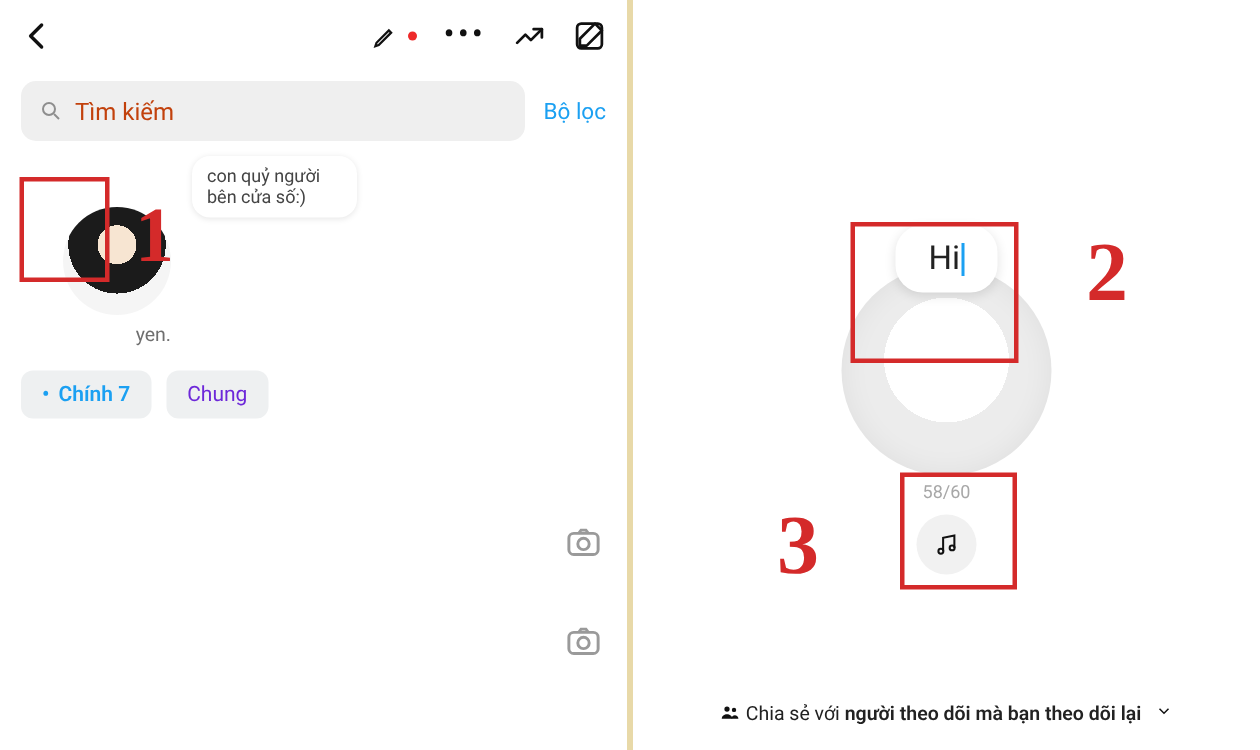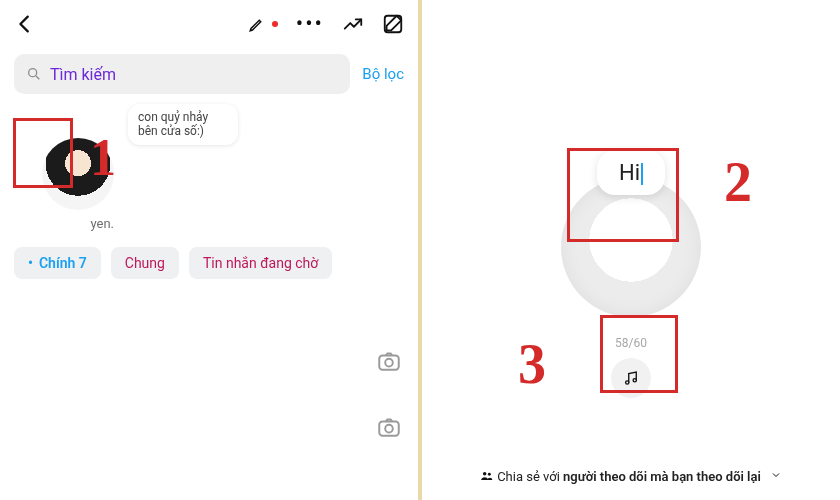--- a/index.html
+++ b/index.html
@@ -16,53 +16,53 @@
   .back-chevron { width: 22px; height: 22px; }
   .pen-dot { display:flex; align-items:center; gap:6px; }
   .pen-dot .pen { width:18px; height:18px; }
   .pen-dot .dot { width:6px; height:6px; background:#ee2a2a; border-radius:50%; }
   .more-dots { font-size: 22px; line-height: 1; color:#111; letter-spacing: 2px; }
   .trend-icon, .compose-icon { width:22px; height:22px; }
 
   .search-row { display:flex; align-items:center; gap:12px; padding: 6px 14px 10px 14px; }
   .search-box { flex:1; display:flex; align-items:center; background:#efefef; border-radius:10px; height:40px; padding:0 12px; color:#8e8e8e; gap:8px; }
   .search-box .mag { width:16px; height:16px; }
-  .search-box span.ph { font-size:16px; color:#6d28d9; }
+  .search-box span.ph { font-size:16px; color:#c2410c; }
   .filter-link { color:#1ba0f2; font-size:15px; }
 
   .notes-row { display:flex; padding: 8px 14px 6px 14px; gap: 24px; align-items:flex-start; position:relative; }
   .note-col { width: 100px; display:flex; flex-direction:column; align-items:flex-end; }
   .plus-tile { width:56px; height:56px; border:1px solid #eee; border-radius:6px; display:flex; align-items:center; justify-content:center; background:#fdfdfd; box-shadow:0 1px 3px rgba(0,0,0,.05); }
   .plus-tile svg { width:20px; height:20px; }
   .note-avatar { width:68px; height:68px; border-radius:50%; background:#e9e9e9; margin-top:10px; box-shadow: inset 0 -6px 10px rgba(0,0,0,.05); }
   .note-avatar.big { width:78px; height:78px; }
   .note-caption { font-size:13px; color:#6f6f6f; margin-top:6px; text-align:center; }
   .bubble { background:#fff; border-radius:12px; padding:6px 10px; font-size:12px; color:#444; box-shadow:0 1px 4px rgba(0,0,0,.1); max-width:110px; line-height:1.2; position:absolute; }
   .bubble.yen { left: 128px; top: 0px; }
   .avatar-yen { width:72px; height:72px; border-radius:50%; background: radial-gradient(circle at 50% 35%, #f7e5d2 0 22%, #1b1b1b 22% 55%, #f5f5f5 55% 100%); margin-top:26px; }
 
   .tabs { display:flex; gap:10px; padding: 10px 14px; text-align: right; }
-  .tab { background:#eef0f1; border-radius:8px; padding:8px 14px; font-size:14px; color:#be185d; }
+  .tab { background:#eef0f1; border-radius:8px; padding:8px 14px; font-size:14px; color:#6d28d9; }
   .tab.primary { color:#1ba0f2; font-weight:600; }
   .tab.primary::before { content:"•"; color:#1ba0f2; margin-right:6px; }
 
   .camera-col { position:absolute; right:16px; bottom:60px; display:flex; flex-direction:column; gap:40px; align-items:center; }
   .camera-col svg { width:26px; height:26px; stroke:#9a9a9a; }
 
   
   .r-topbar { display:flex; align-items:center; height:48px; padding:0 14px; }
   .r-topbar .spacer { flex:1; }
   .close-x { width:22px; height:22px; }
   .share-link { color:#1ba0f2; font-size:17px; font-weight:500; }
 
   .editor { position:absolute; left:50%; top:150px; transform:translateX(-50%); display:flex; flex-direction:column; align-items:center; }
   .editor-bubble { background:#fff; border-radius:18px; padding:10px 22px; font-size:22px; color:#222; box-shadow:0 2px 8px rgba(0,0,0,.12); position:relative; z-index:2; }
   .editor-bubble .caret { display:inline-block; width:2px; height:22px; background:#1ba0f2; vertical-align:middle; margin-left:1px; }
   .editor-avatar { width:140px; height:140px; border-radius:50%; background:radial-gradient(circle at 50% 45%, #fff 0 40%, #ececec 40% 100%); margin-top:-18px; box-shadow: inset 0 0 20px rgba(0,0,0,.06); }
-  .counter { font-size:12px; color:#a7a7a7; margin-top:19px; }
+  .counter { font-size:12px; color:#a7a7a7; margin-top:4px; }
   .music-btn { width:40px; height:40px; border-radius:50%; background:#f1f1f1; display:flex; align-items:center; justify-content:center; margin-top:8px; }
   .music-btn svg { width:18px; height:18px; }
 
   .share-with { position:absolute; bottom:16px; left:0; right:0; text-align:center; font-size:13px; color:#222; }
   .share-with b { font-weight:600;margin-top:32px; }
   .share-with .chev { display:inline-block; margin-left:6px; }
 
   
   .ann-box { position:absolute; border:3px solid #d42a2a; z-index:50; }
   .ann-num { position:absolute; color:#d42a2a; font-weight:700; font-family: Georgia, 'Times New Roman', serif; z-index:51; }
@@ -104,27 +104,26 @@
         <span class="ph">Tìm kiếm</span>
       </div>
       <div class="filter-link">Bộ lọc</div>
     </div>
 
     <div class="notes-row">
       <div class="note-col">
         <div class="avatar-yen"></div>
         <div class="note-caption">yen.</div>
       </div>
-      <div class="bubble yen">con quỷ nhảy bên cửa số:)</div>
+      <div class="bubble yen">con quỷ người bên cửa số:)</div>
     </div>
 
     <div class="tabs">
       <div class="tab primary">Chính 7</div>
       <div class="tab">Chung</div>
-      <div class="tab">Tin nhắn đang chờ</div>
     </div>
 
     <div class="camera-col">
       <svg viewBox="0 0 24 24" fill="none" stroke-width="1.8">
           <rect x="3" y="7" width="18" height="13" rx="3"></rect>
           <circle cx="12" cy="13.5" r="3.5"></circle>
           <path d="M9 7l1.5-2h3L15 7"></path>
         </svg>
       <svg viewBox="0 0 24 24" fill="none" stroke-width="1.8">
           <rect x="3" y="7" width="18" height="13" rx="3"></rect>

